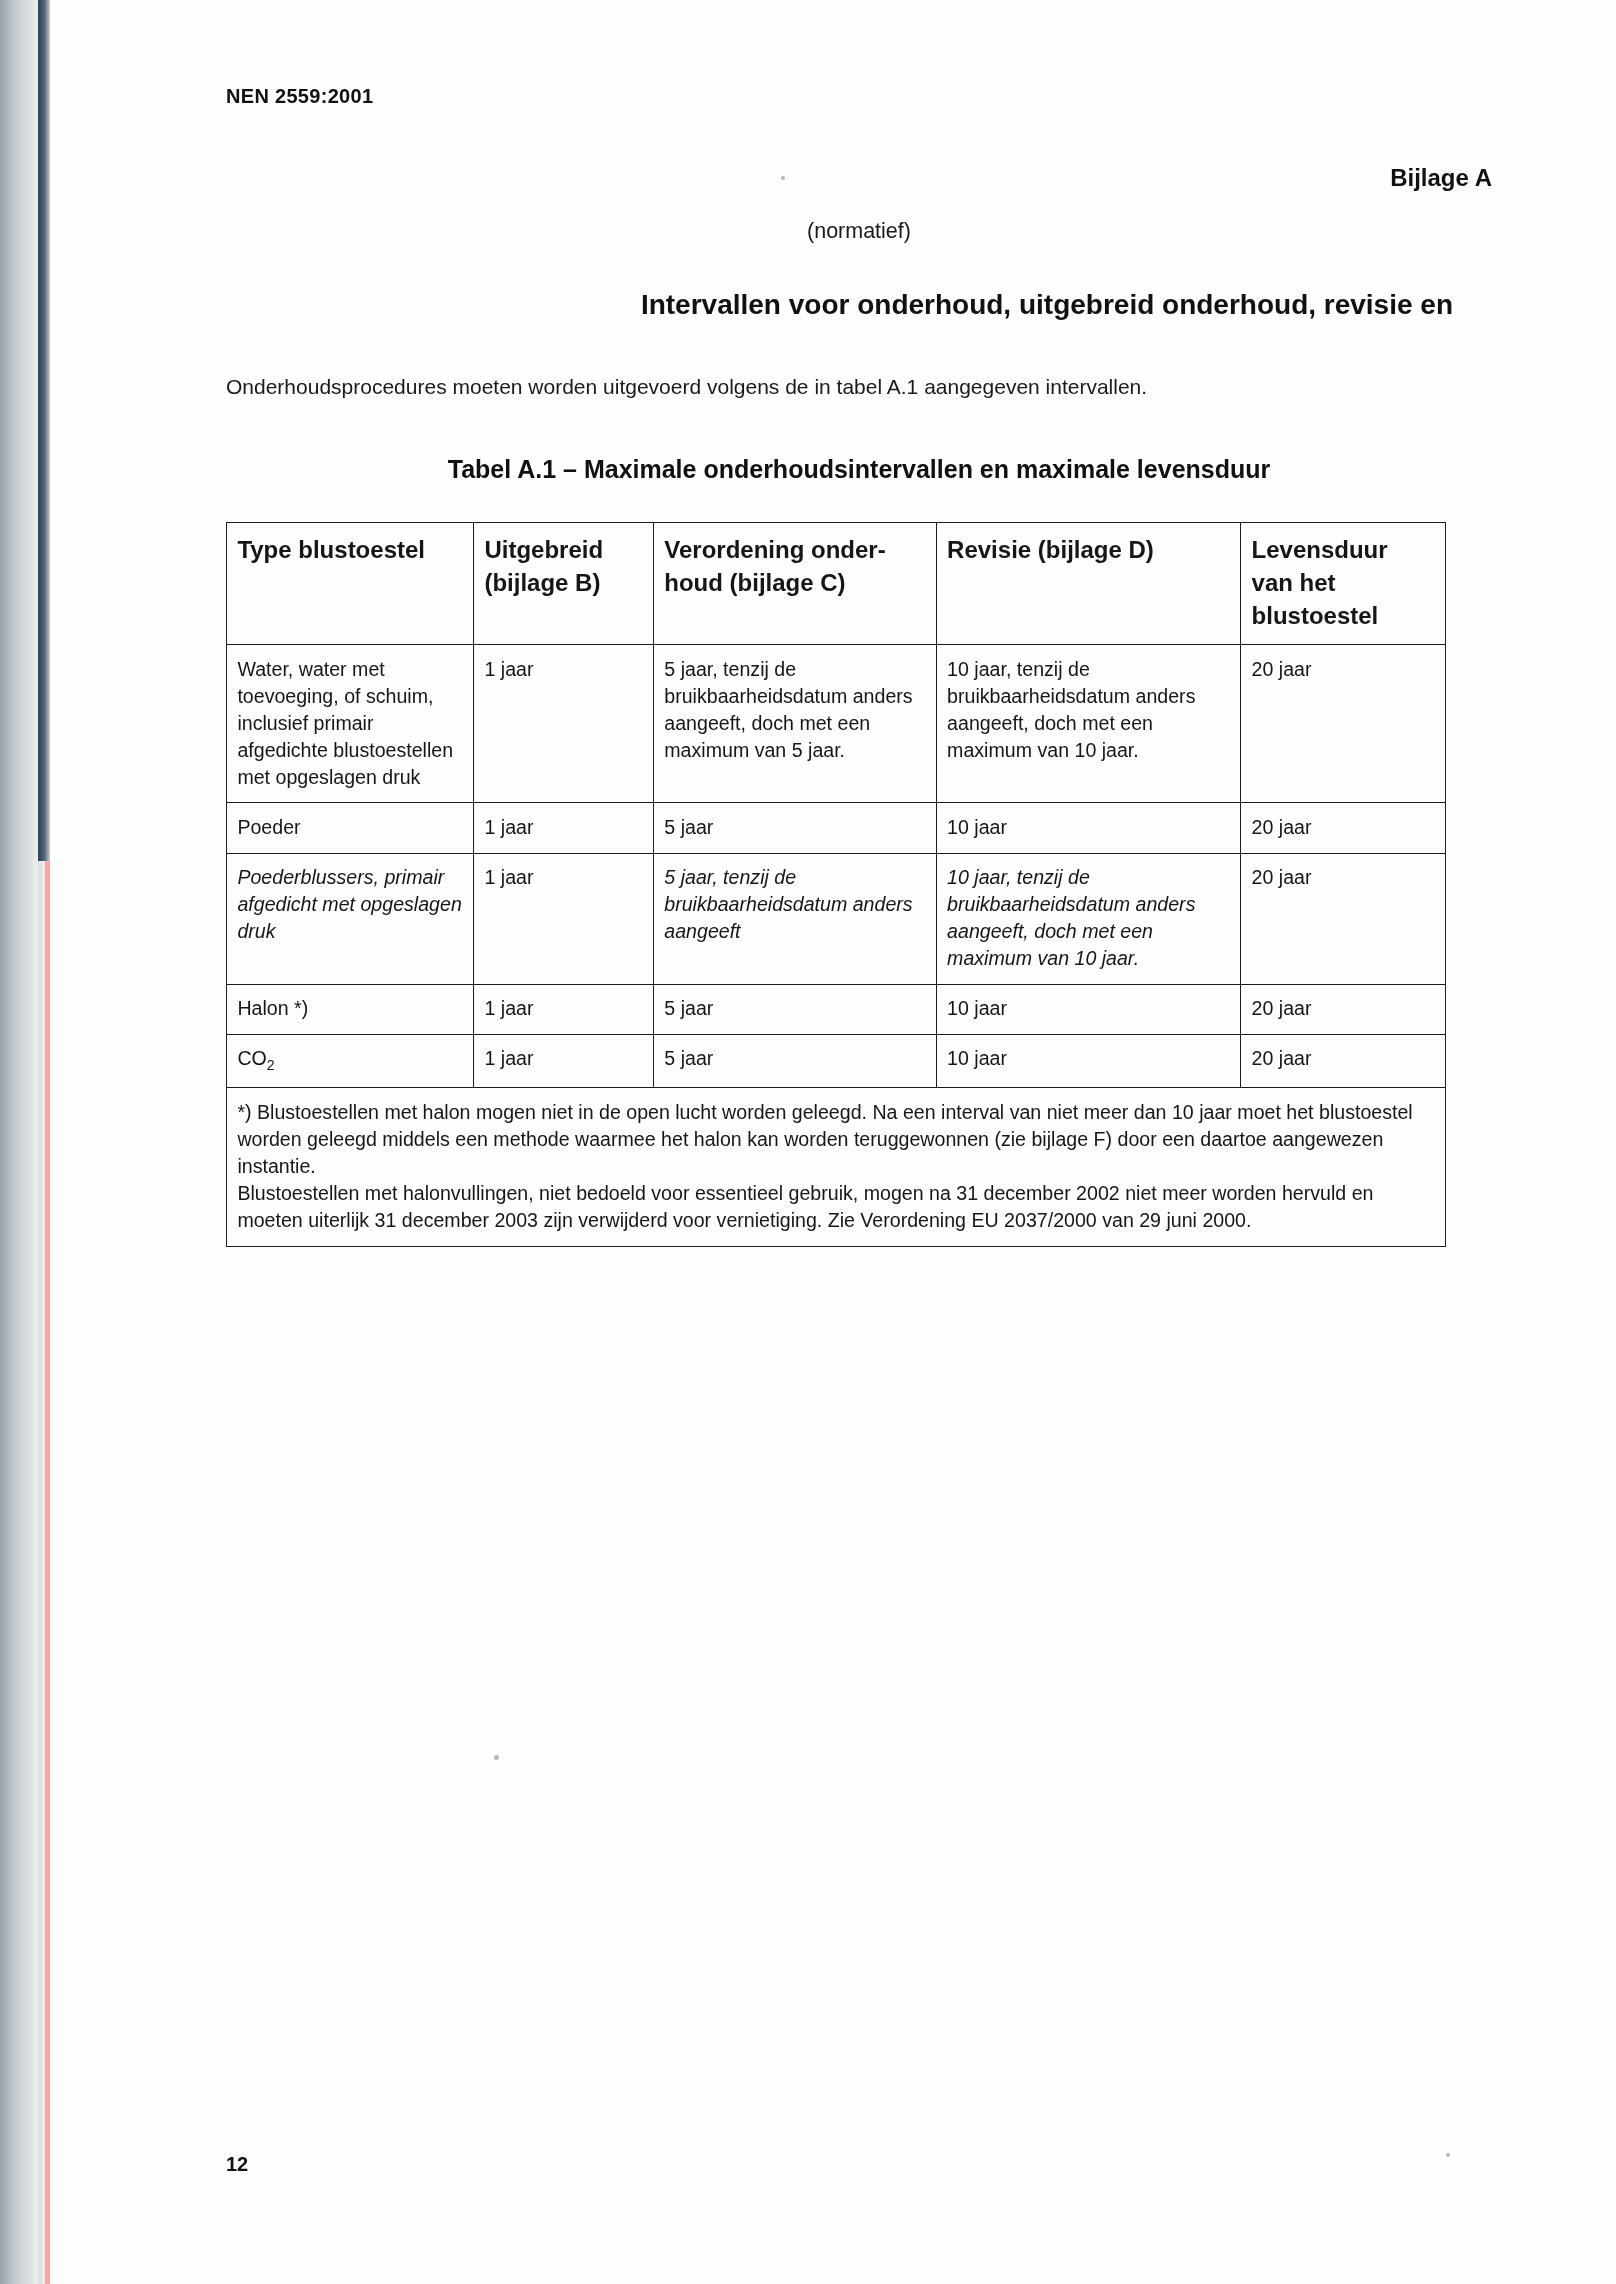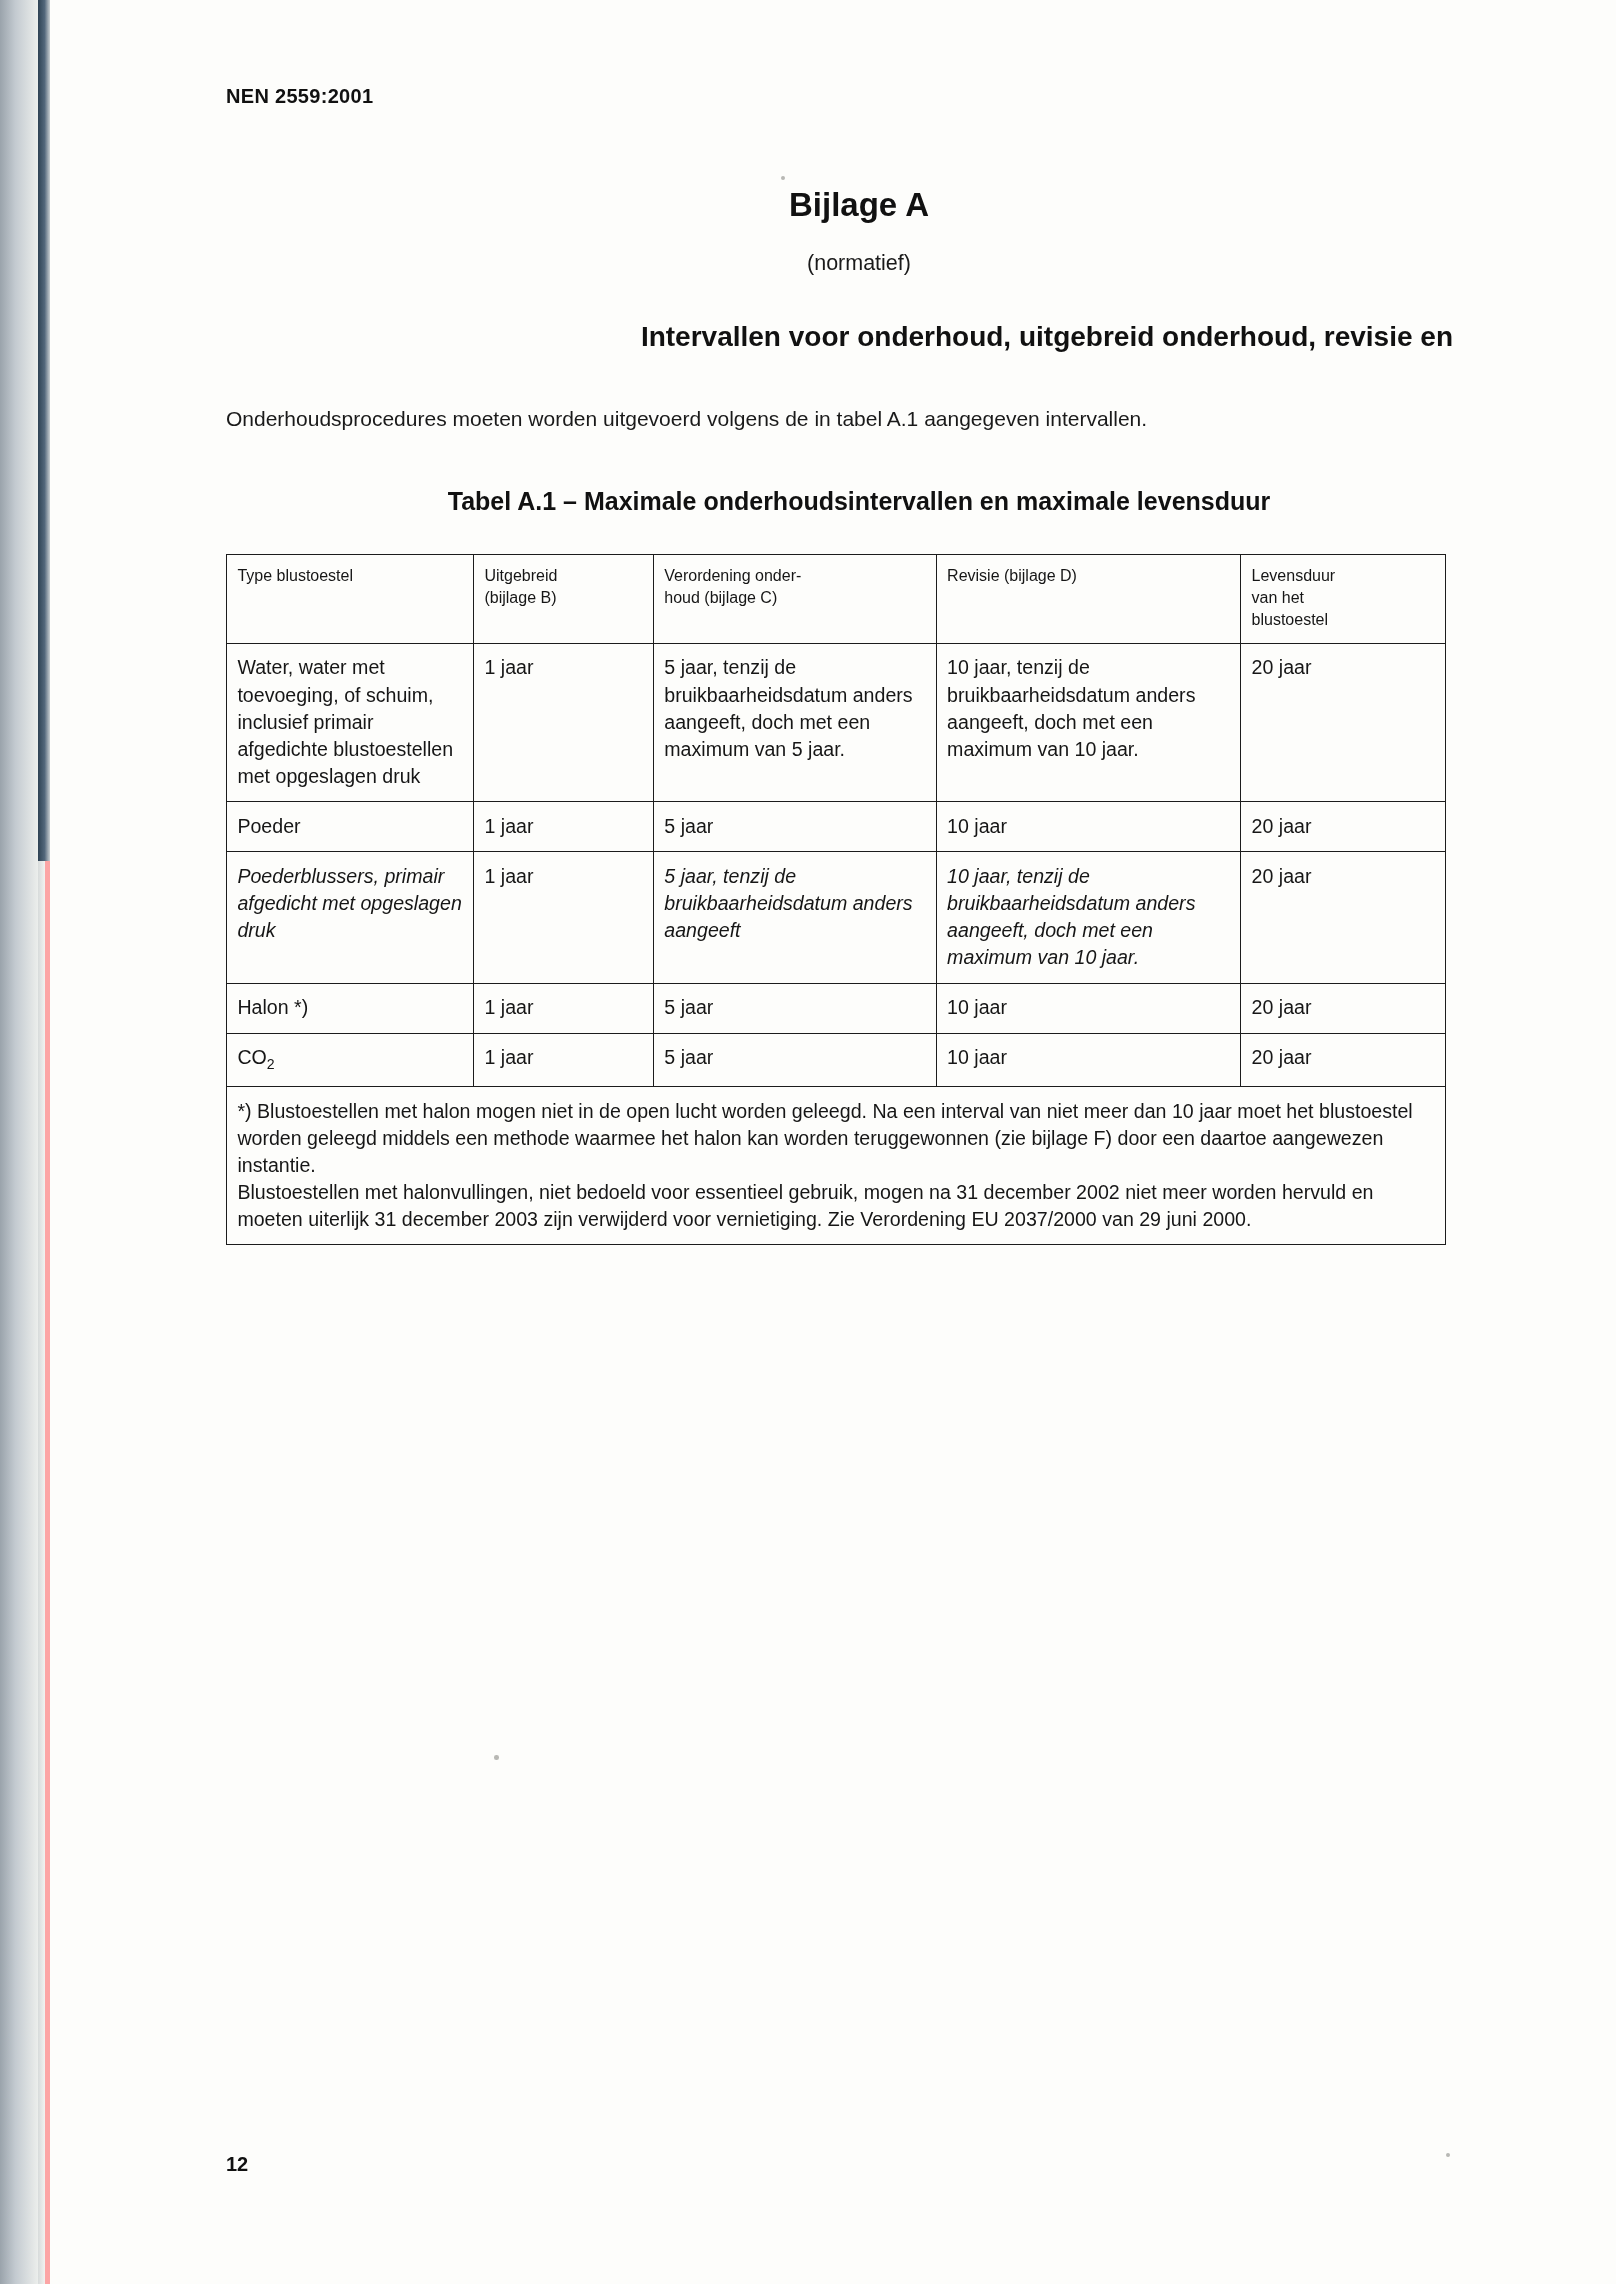--- a/index.html
+++ b/index.html
@@ -48,23 +48,23 @@
     top: 85px;
     width: 1266px;
   }
   .doc-id {
     font-size: 20px;
     font-weight: bold;
     letter-spacing: 0.3px;
     color: #111;
   }
   .annex-title {
-    margin-top: 78px;
-    text-align: center;
-    font-size: 33px;
+    margin-top: 56px;
+    text-align: right;
+    font-size: 24px;
     font-weight: bold;
     color: #111;
   }
   .annex-sub {
     margin-top: 27px;
     text-align: center;
     font-size: 21.5px;
     color: #1a1a1a;
   }
   .annex-heading {
@@ -99,22 +99,22 @@
   table.maintable td, table.maintable th {
     border: 1.3px solid #1c1c1c;
     vertical-align: top;
     padding: 10.4px 9px 11.7px 10.4px;
     font-size: 19.6px;
     line-height: 1.38;
     color: #161616;
     text-align: left;
   }
   table.maintable th {
-    font-weight: normal;
-    font-size: 16px;
+    font-weight: bold;
+    font-size: 24px;
   }
   .col1 { width: 228px; }
   .col2 { width: 166px; }
   .col3 { width: 261px; }
   .col4 { width: 281px; }
   .col5 { width: 189px; }
   .italic-row td {
     font-style: italic;
   }
   .footnote-cell {

